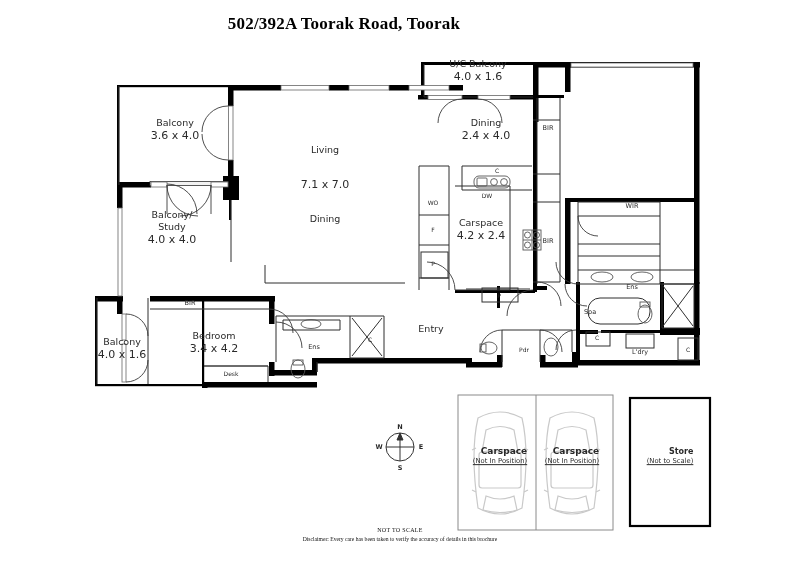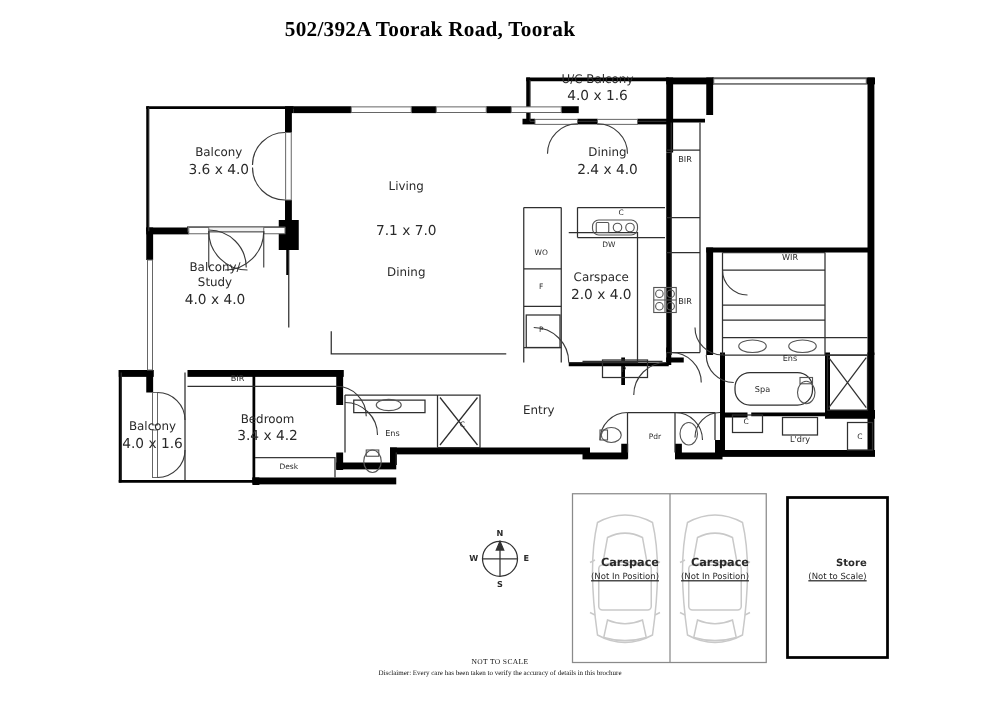--- a/index.html
+++ b/index.html
@@ -306,35 +306,35 @@
   <div class="lbl room" style="left:478px;top:71px;">
     <b>U/C Balcony</b>
     <span class="dim">4.0 x 1.6</span>
   </div>
   <div class="lbl room" style="left:486px;top:130px;">
     <b>Dining</b>
     <span class="dim">2.4 x 4.0</span>
   </div>
   <div class="lbl room" style="left:481px;top:230px;">
     <b>Carspace</b>
-    <span class="dim">2.0 x 4.0</span>
+    <span class="dim">4.2 x 2.4</span>
   </div>
   <div class="lbl room" style="left:214px;top:343px;text-align:center;">
     <b>Bedroom</b>
     <span class="dim">3.4 x 4.2</span>
   </div>
   <div class="lbl room" style="left:122px;top:349px;">
     <b>Balcony</b>
     <span class="dim">4.0 x 1.6</span>
   </div>
 
   <div class="lbl room" style="left:431px;top:329px;">Entry</div>
   <div class="lbl tiny" style="left:632px;top:206px;">WIR</div>
   <div class="lbl tiny" style="left:632px;top:287px;">Ens</div>
-  <div class="lbl tiny" style="left:610px;top:312px;">Spa</div>
+  <div class="lbl tiny" style="left:590px;top:312px;">Spa</div>
   <div class="lbl tiny" style="left:640px;top:352px;">L'dry</div>
   <div class="lbl tiny2" style="left:597px;top:338px;">C</div>
   <div class="lbl tiny2" style="left:688px;top:350px;">C</div>
   <div class="lbl tiny" style="left:548px;top:128px;">BIR</div>
   <div class="lbl tiny" style="left:548px;top:241px;">BIR</div>
   <div class="lbl tiny" style="left:190px;top:303px;">BIR</div>
   <div class="lbl tiny2" style="left:231px;top:374px;">Desk</div>
   <div class="lbl tiny" style="left:314px;top:347px;">Ens</div>
   <div class="lbl tiny2" style="left:370px;top:340px;">C</div>
   <div class="lbl tiny2" style="left:524px;top:350px;">Pdr</div>

